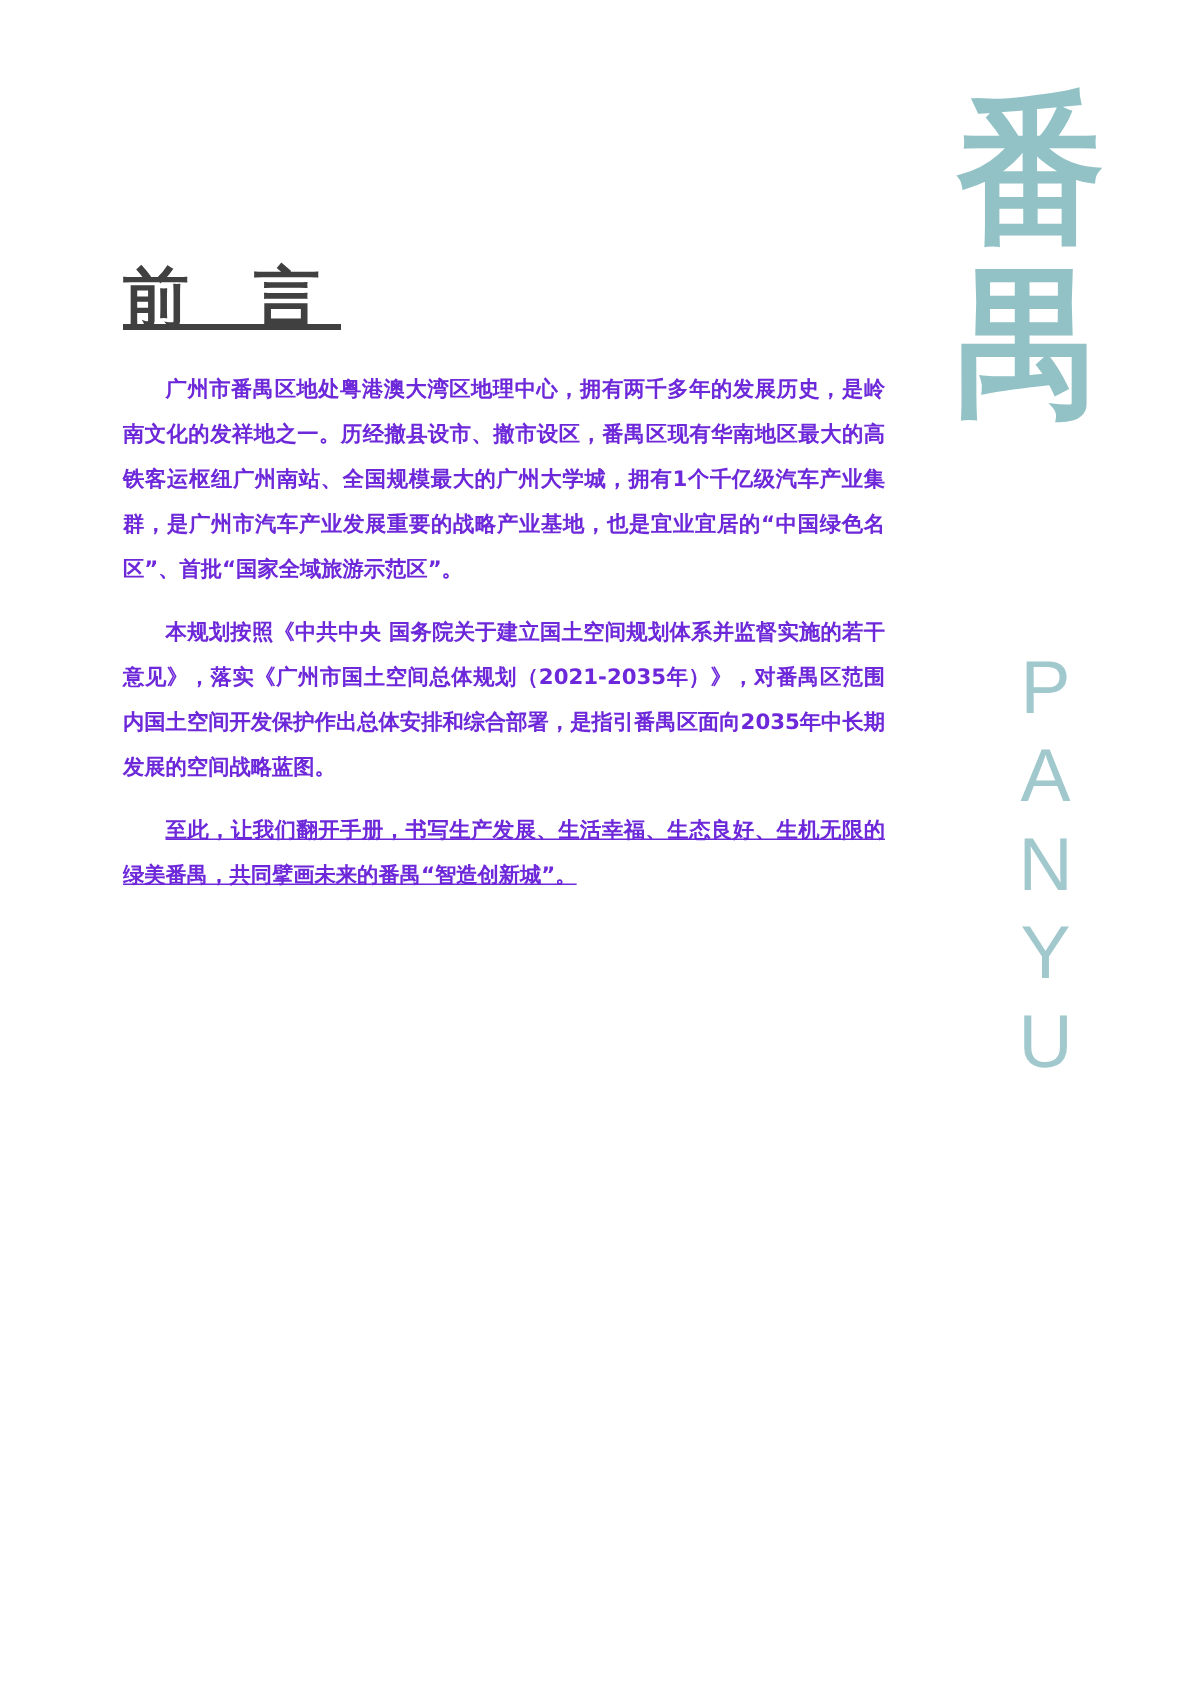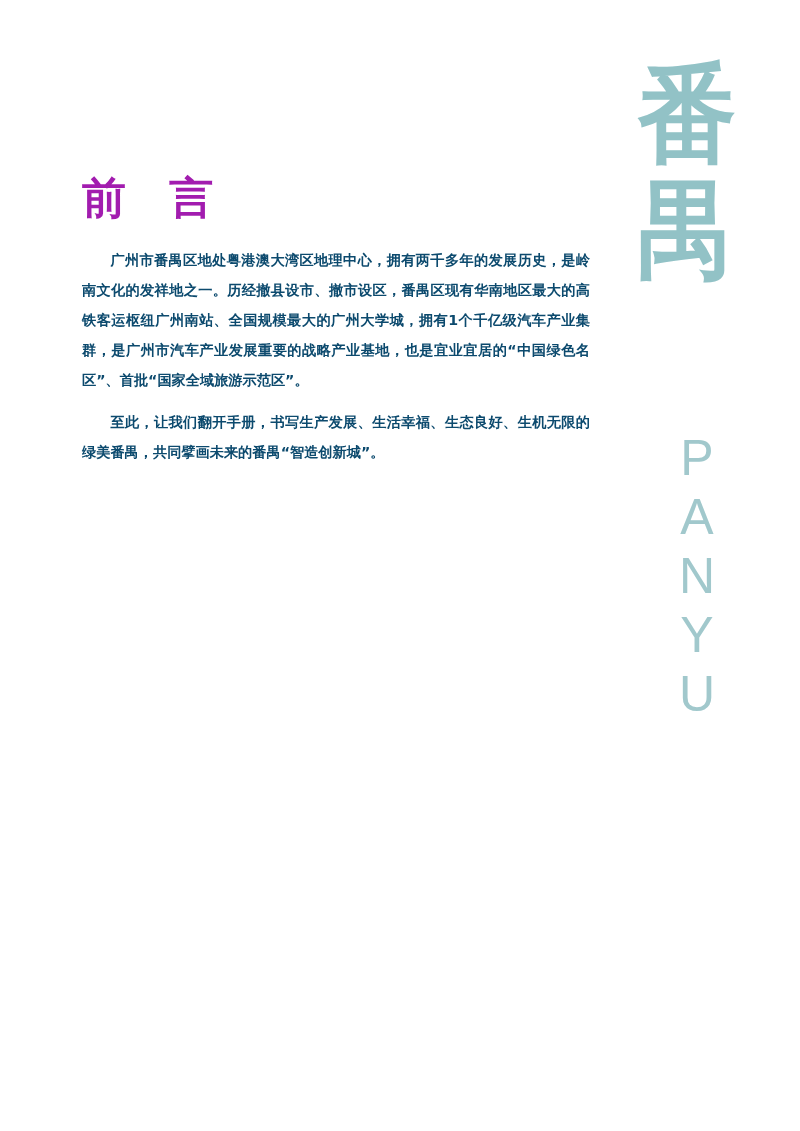--- a/index.html
+++ b/index.html
@@ -59,61 +59,64 @@
     text-orientation: upright;
     opacity: 0.95;
     user-select: none;
   }
 
   
   .title {
     position: absolute;
     left: 82px;
     top: 140px;
-    color: #a21caf;
+    color: #404040;
     font-family: "DejaVu Serif", serif;
     font-weight: 700;
     font-size: 44px;
     letter-spacing: 14px;
+    text-decoration: underline;
   }
 
   
   .body-text {
     position: absolute;
     left: 82px;
     top: 245px;
     width: 508px;
-    color: #0c4a6e;
+    color: #6d28d9;
     font-family: "DejaVu Sans", sans-serif;
     font-size: 14.2px;
     font-weight: 700;
     line-height: 30px;
     text-align: justify;
     text-justify: inter-character;
   }
   .body-text p {
     margin: 0 0 12px 0;
     text-indent: 2em;
   }
   .body-text p:last-child {
     margin-bottom: 0;
+    text-decoration: underline;
   }
 </style>
 </head>
 <body>
 
 <div class="page">
 
   <div class="deco-chars">
     <span class="ch">番</span>
     <span class="ch">禺</span>
   </div>
 
   <div class="deco-panyu">PANYU</div>
 
   <h1 class="title">前 言</h1>
 
   <div class="body-text">
     <p>广州市番禺区地处粤港澳大湾区地理中心，拥有两千多年的发展历史，是岭南文化的发祥地之一。历经撤县设市、撤市设区，番禺区现有华南地区最大的高铁客运枢纽广州南站、全国规模最大的广州大学城，拥有1个千亿级汽车产业集群，是广州市汽车产业发展重要的战略产业基地，也是宜业宜居的“中国绿色名区”、首批“国家全域旅游示范区”。</p>
+    <p>本规划按照《中共中央 国务院关于建立国土空间规划体系并监督实施的若干意见》，落实《广州市国土空间总体规划（2021-2035年）》，对番禺区范围内国土空间开发保护作出总体安排和综合部署，是指引番禺区面向2035年中长期发展的空间战略蓝图。</p>
     <p>至此，让我们翻开手册，书写生产发展、生活幸福、生态良好、生机无限的绿美番禺，共同擘画未来的番禺“智造创新城”。</p>
   </div>
 
 </div>
 
 </body></html>

